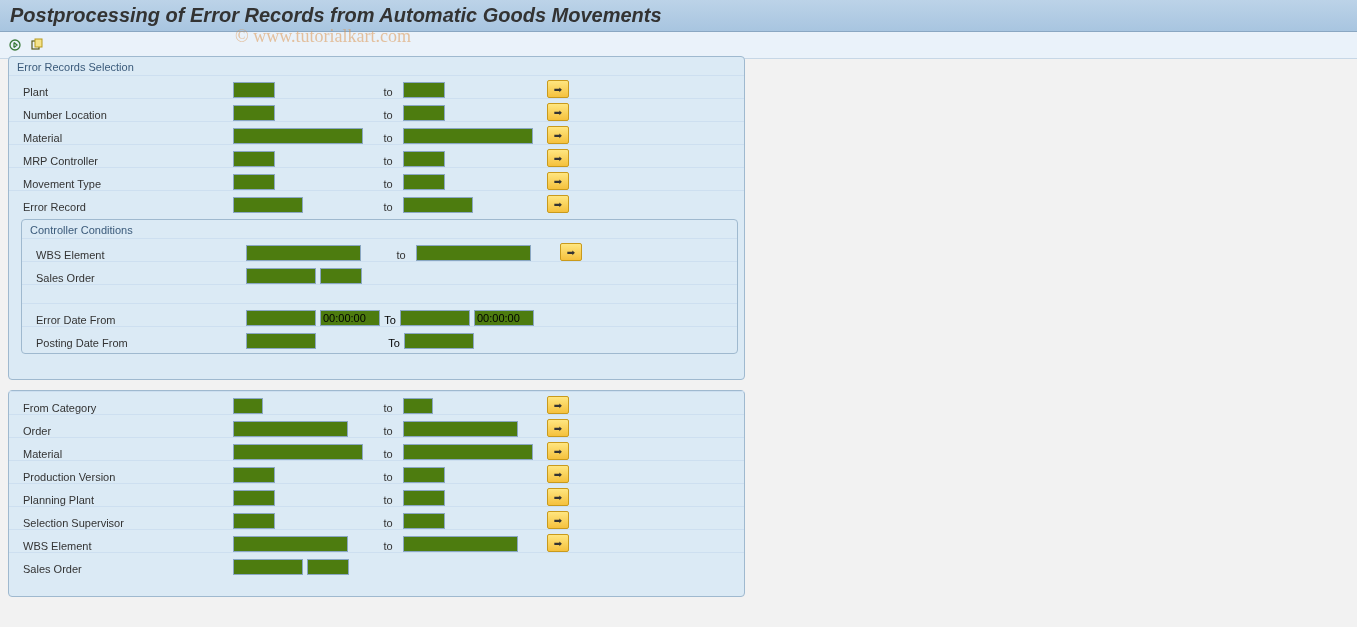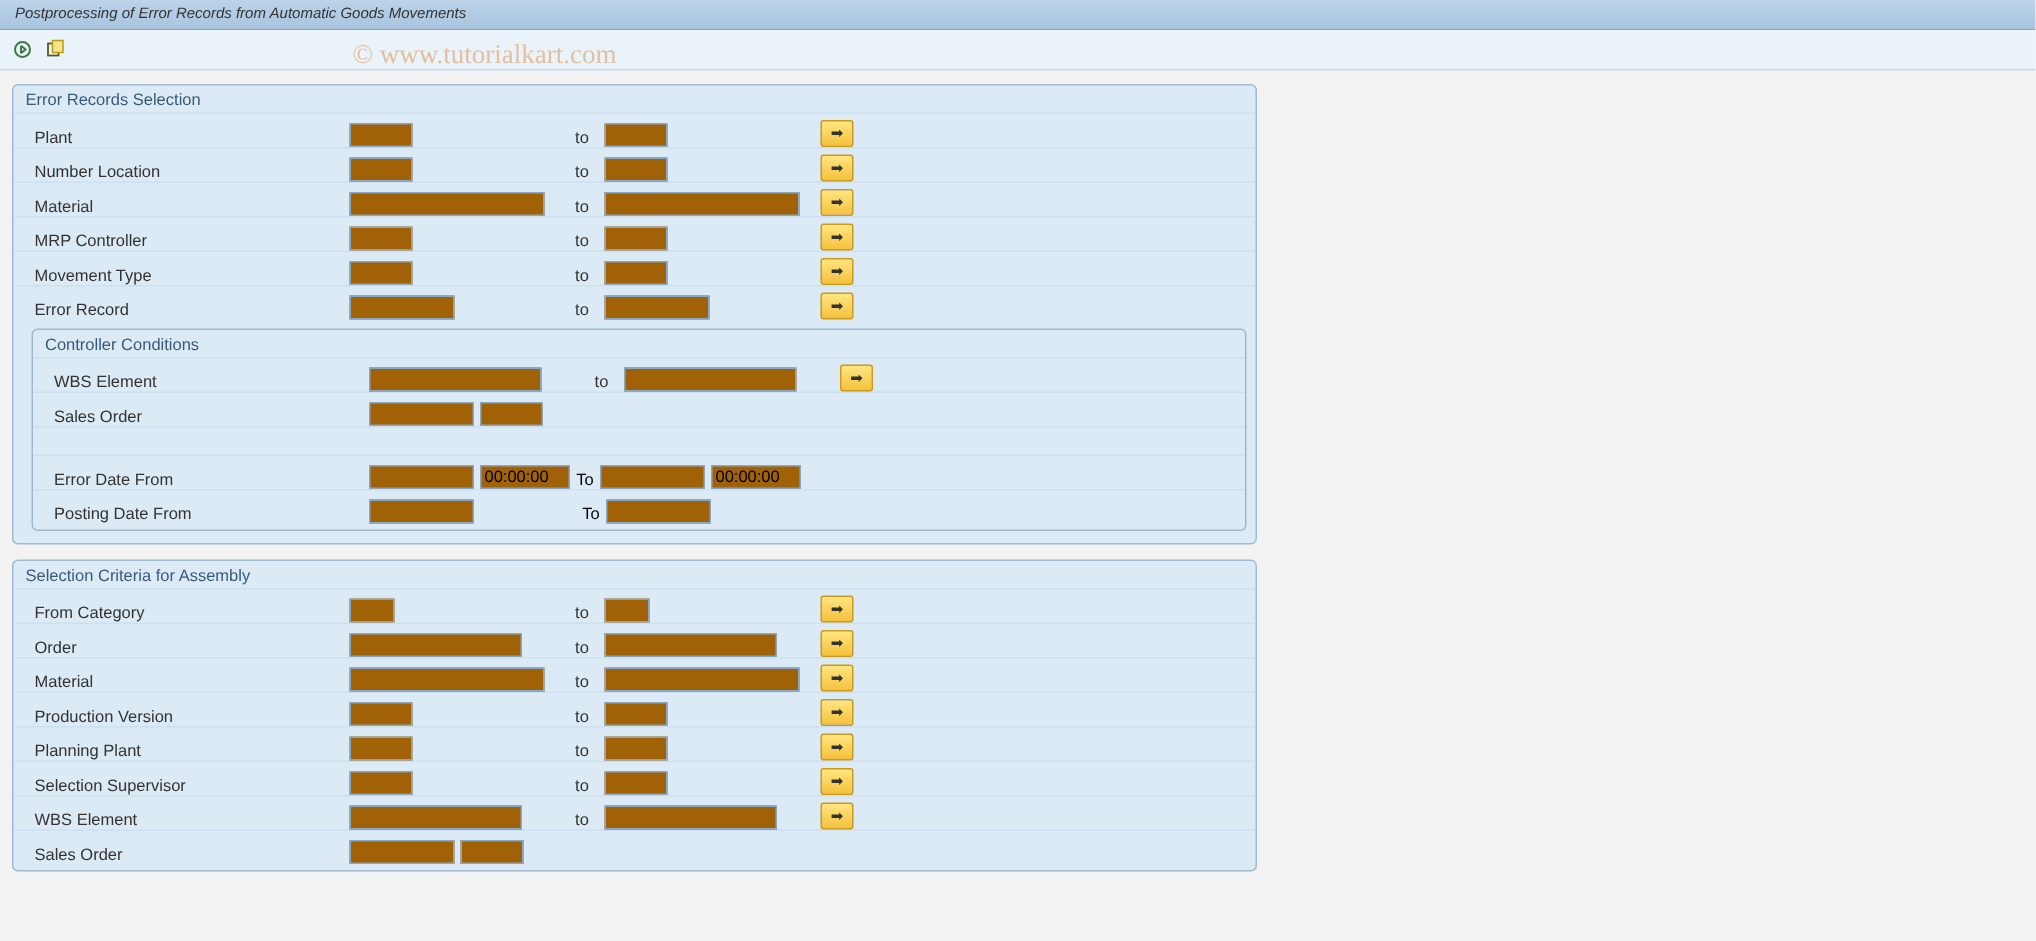--- a/index.html
+++ b/index.html
@@ -11,22 +11,22 @@
     width: 1357px;
     height: 627px;
     overflow: hidden;
     position: relative;
   }
   .title-bar {
     background: linear-gradient(#bcd3e8, #a8c5e0);
     border-bottom: 1px solid #8aa7c2;
     padding: 4px 10px;
     font-style: italic;
-    font-weight: normal;
-    font-size: 10px;
+    font-weight: bold;
+    font-size: 20px;
     color: #333;
   }
   .toolbar {
     background: #eaf2fa;
     border-bottom: 1px solid #c7d7e6;
     padding: 2px 6px;
     height: 22px;
     display: flex;
     align-items: center;
     gap: 4px;
@@ -46,23 +46,23 @@
     left: 0; right: 0; bottom: 0;
     overflow-y: scroll;
     padding: 6px 8px 20px 8px;
     box-sizing: border-box;
   }
   .group {
     background: #dbeaf5;
     border: 1px solid #9fb9cf;
     border-radius: 4px;
     margin-bottom: 10px;
-    width: 830px;
+    width: 737px;
     box-sizing: border-box;
-    padding-bottom: 4px;
+    padding-bottom: 21px;
   }
   .group-title {
     font-size: 11px;
     color: #3a5a7a;
     padding: 4px 8px 2px 8px;
   }
   .subgroup {
     background: #dbeaf5;
     border: 1px solid #9fb9cf;
     border-radius: 4px;
@@ -79,21 +79,21 @@
   .group > .row:first-of-type,
   .subgroup > .row:first-of-type {
   }
   .label {
     width: 210px;
     color: #333;
     flex: none;
   }
   .inp {
     border: 1px solid #8aa7c2;
-    background: #a16207;
+    background: #4d7c0f;
     height: 16px;
     font-size: 11px;
     padding: 0 2px;
     box-sizing: border-box;
   }
   .inp.tiny { width: 30px; }
   .inp.xs  { width: 42px; }
   .inp.sm  { width: 70px; }
   .inp.md  { width: 115px; }
   .inp.lg  { width: 130px; }
@@ -285,21 +285,20 @@
         <div class="label">Posting Date From</div>
         <input class="inp sm" style="">
         <span style="width:68px;"></span>
         <span style="width:20px;text-align:center;">To</span>
         <input class="inp sm" style="">
       </div>
     </div>
   </div>
 
   <div class="group">
-    <div class="group-title">Selection Criteria for Assembly</div>
 
     <div class="row">
       <div class="label">From Category</div>
       <div class="sel-col1">
           <input class="inp tiny" style="">
         </div>
       <div class="sel-col2">to</div>
       <div class="sel-col3">
           <input class="inp tiny" style="">
         </div>

